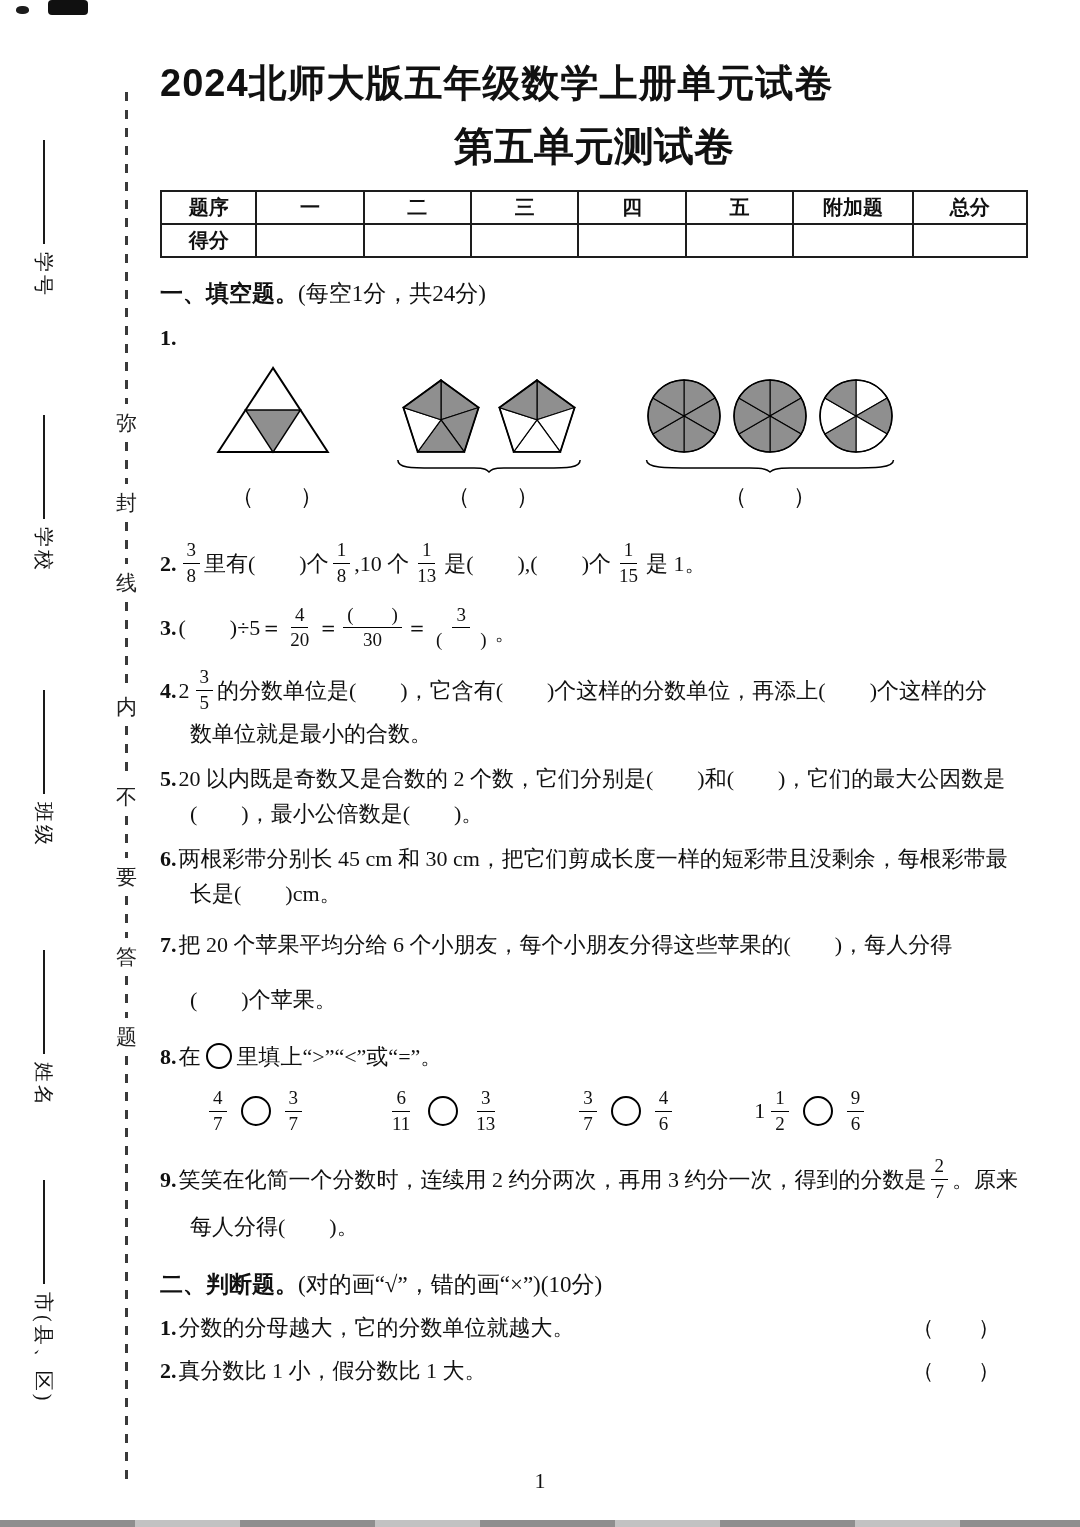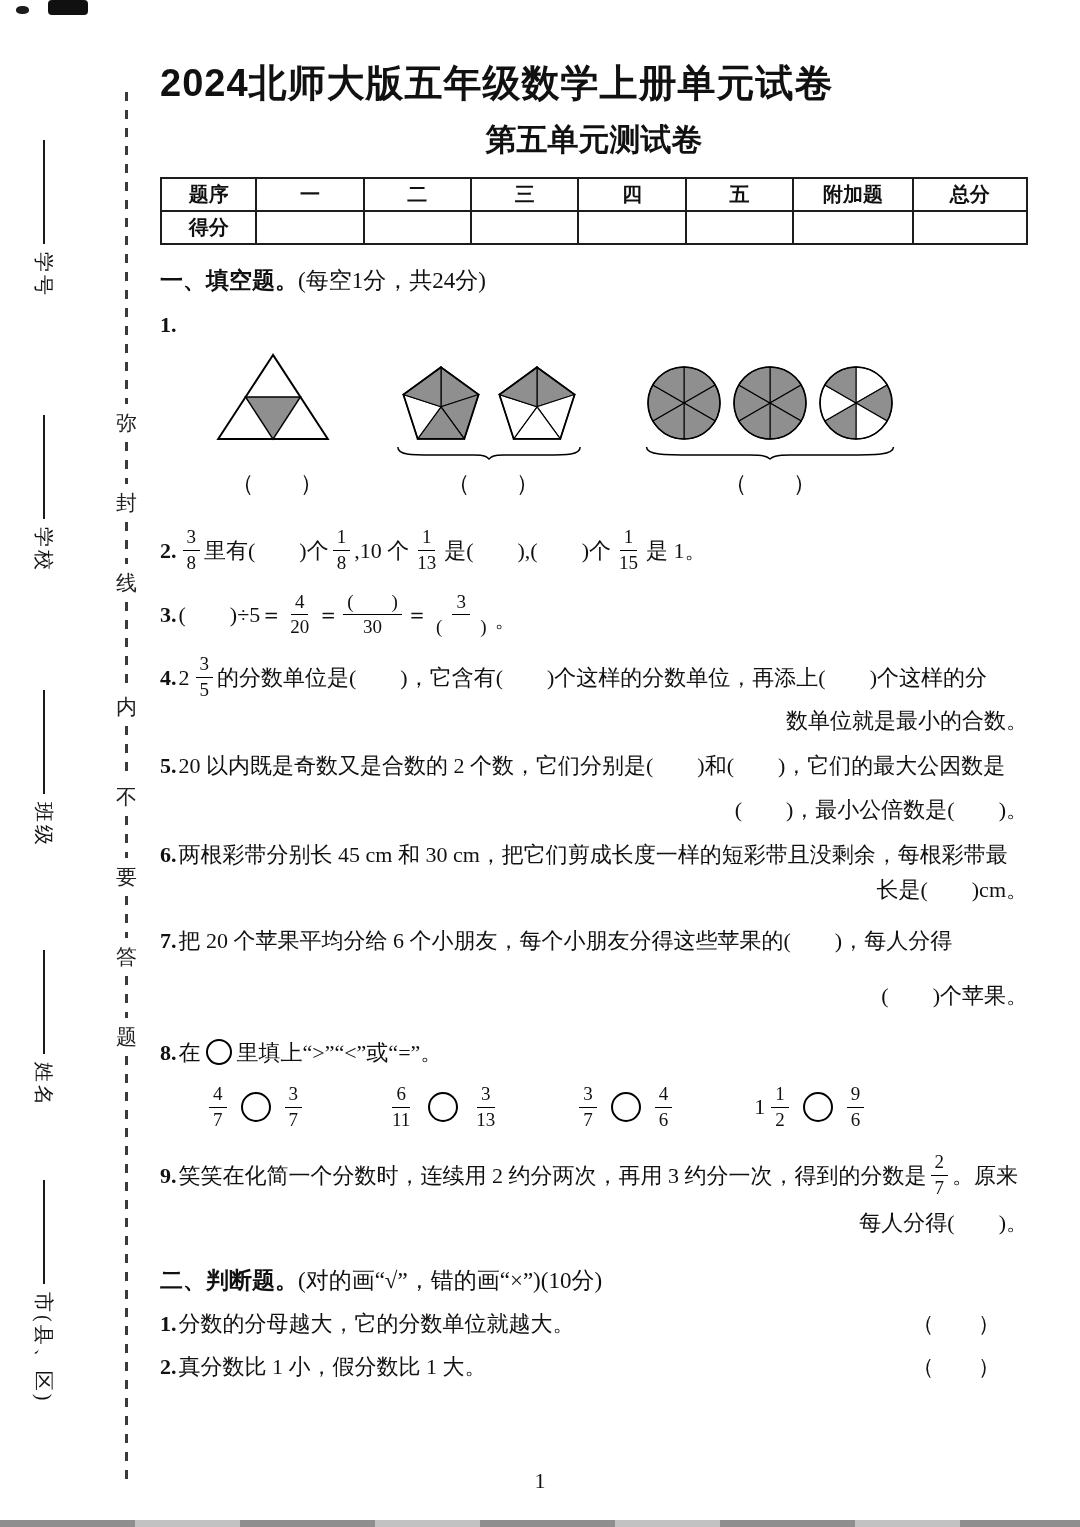--- a/index.html
+++ b/index.html
@@ -25,35 +25,35 @@
   .side-line { width:2px; height:104px; background:#1a1a1a; }
   .side-label { writing-mode: vertical-rl; text-orientation: sideways; font-size:20px; margin-top:8px; letter-spacing:3px; color:#111; }
   .seal-col { position:absolute; left:116px; top:92px; display:flex; flex-direction:column; align-items:center; }
   .seal-dash { width:2.5px; background: repeating-linear-gradient(#3a3a3a 0 9px, transparent 9px 18px); }
   .seal-char { font-size:21px; color:#222; margin:5px 0; font-weight:400; }
 
   
   .main { position:absolute; left:160px; top:58px; width:868px; }
   .title   { text-align:left; font-size:38px; font-weight:700; letter-spacing:1px;
              font-family:"Liberation Sans","DejaVu Sans",sans-serif; }
-  .subtitle{ text-align:center; font-size:31px; font-weight:700; margin-top:10px;
+  .subtitle{ text-align:center; font-size:40px; font-weight:700; margin-top:10px;
              font-family:"Liberation Sans","DejaVu Sans",sans-serif; }
   .meta { display:flex; justify-content:center; gap:72px; margin-top:15px;
           font-size:26px; font-weight:700; font-family:"Liberation Sans","DejaVu Sans",sans-serif; }
 
   .score-table { width:100%; border-collapse:collapse; margin-top:16px; }
   .score-table td { border:2px solid #1d1d1d; height:33px; text-align:center;
                     font-size:20px; font-weight:700; font-family:"Liberation Sans","DejaVu Sans",sans-serif; }
 
   .sec-heading { margin-top:20px; font-size:23px; }
   .sec-heading .bold { font-weight:700; }
 
   .qrow { display:flex; align-items:center; font-size:22px; min-height:33px; line-height:33px; }
   .qno  { font-weight:700; padding-right:2px; }
-  .cont { padding-left:30px;justify-content:flex-end; }
+  .cont { padding-left:30px; }
 
   .frac { display:inline-flex; flex-direction:column; align-items:center;
           font-size:19px; line-height:1.2; margin:0 4px; }
   .frac .fn { padding:0 4px 1px 4px; border-bottom:1.8px solid #000; }
   .frac .fd { padding:1px 4px 0 4px; }
   .low { align-self:flex-end; padding-bottom:3px; }
   .mixed-whole { font-size:22px; margin-right:2px; }
 
   
   .figures-row { display:flex; align-items:flex-end; margin-top:10px; }
@@ -306,21 +306,21 @@
       <span>的分数单位是(　　)，它含有(　　)个这样的分数单位，再添上(　　)个这样的分</span>
     </div>
     <div class="qrow cont" style="margin-top:2px">
       <span>数单位就是最小的合数。</span>
     </div>
 
     <div class="qrow" style="margin-top:12px">
       <span class="qno">5.</span>
       <span>20 以内既是奇数又是合数的 2 个数，它们分别是(　　)和(　　)，它们的最大公因数是</span>
     </div>
-    <div class="qrow cont" style="margin-top:11px">
+    <div class="qrow cont" style="margin-top:2px">
       <span>(　　)，最小公倍数是(　　)。</span>
     </div>
 
     <div class="qrow" style="margin-top:12px">
       <span class="qno">6.</span>
       <span>两根彩带分别长 45 cm 和 30 cm，把它们剪成长度一样的短彩带且没剩余，每根彩带最</span>
     </div>
     <div class="qrow cont" style="margin-top:2px">
       <span>长是(　　)cm。</span>
     </div>

